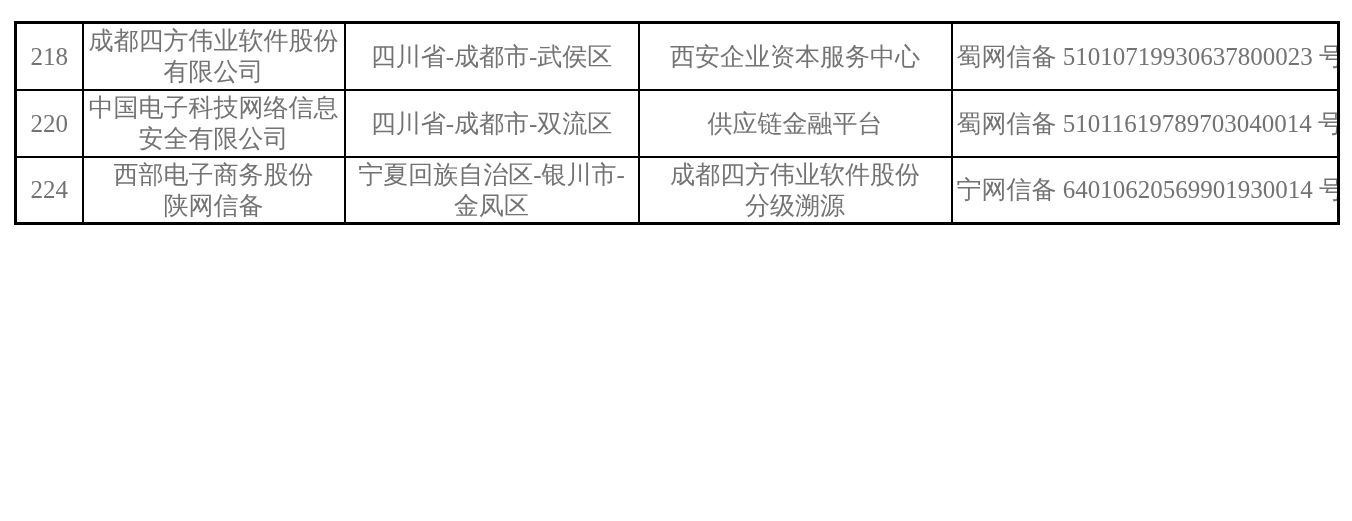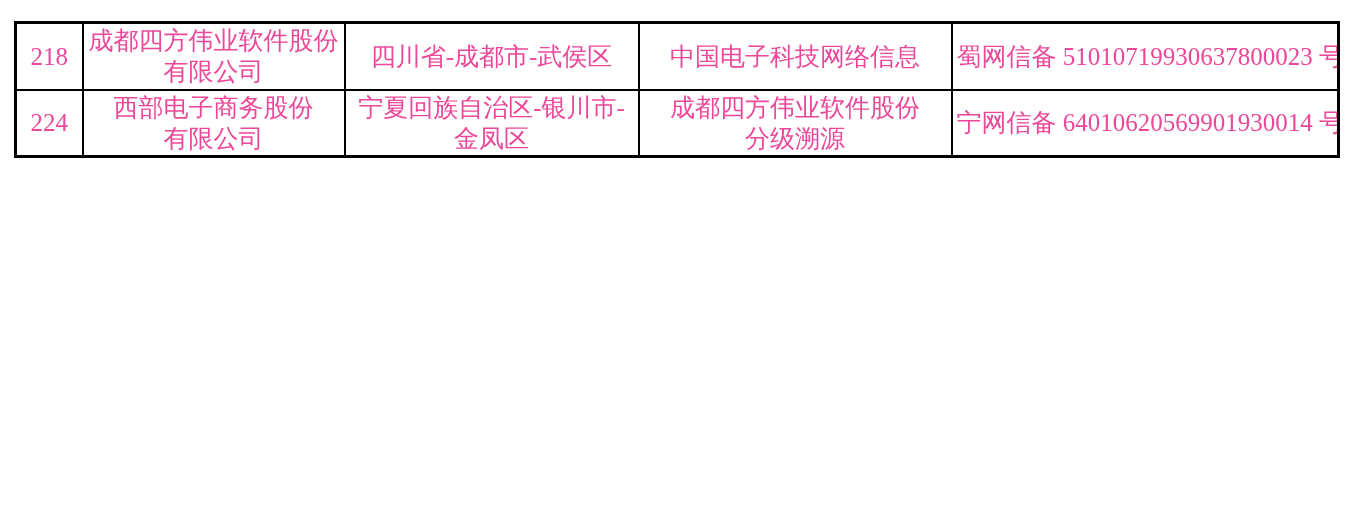--- a/index.html
+++ b/index.html
@@ -7,21 +7,21 @@
     padding: 0;
     background: #ffffff;
   }
   .page {
     position: relative;
     width: 1352px;
     height: 521px;
     background: #ffffff;
     overflow: hidden;
     font-family: "Liberation Serif", "DejaVu Serif", serif;
-    color: #ec4899;
+    color: #737373;
   }
   table.reg-table {
     position: absolute;
     left: 14px;
     top: 21px;
     width: 1323px;
     border-collapse: collapse;
     table-layout: fixed;
     border: 3px solid #000000;
   }
@@ -52,27 +52,35 @@
       <col style="width:294px">
       <col style="width:313px">
       <col style="width:387px">
     </colgroup>
     <tbody>
       <tr>
         <td class="col-no">218</td>
         <td class="col-company">成都四方伟业软件股份
 有限公司</td>
         <td class="col-location">四川省-成都市-武侯区</td>
-        <td class="col-service">中国电子科技网络信息</td>
+        <td class="col-service">西安企业资本服务中心</td>
         <td class="col-reg">蜀网信备 51010719930637800023 号</td>
+      </tr>
+      <tr>
+        <td class="col-no">220</td>
+        <td class="col-company">中国电子科技网络信息
+安全有限公司</td>
+        <td class="col-location">四川省-成都市-双流区</td>
+        <td class="col-service">供应链金融平台</td>
+        <td class="col-reg">蜀网信备 51011619789703040014 号</td>
       </tr>
       <tr>
         <td class="col-no">224</td>
         <td class="col-company">西部电子商务股份
-有限公司</td>
+陕网信备</td>
         <td class="col-location">宁夏回族自治区-银川市-
 金凤区</td>
         <td class="col-service">成都四方伟业软件股份
 分级溯源</td>
         <td class="col-reg">宁网信备 64010620569901930014 号</td>
       </tr>
     </tbody>
   </table>
 </div>
 

